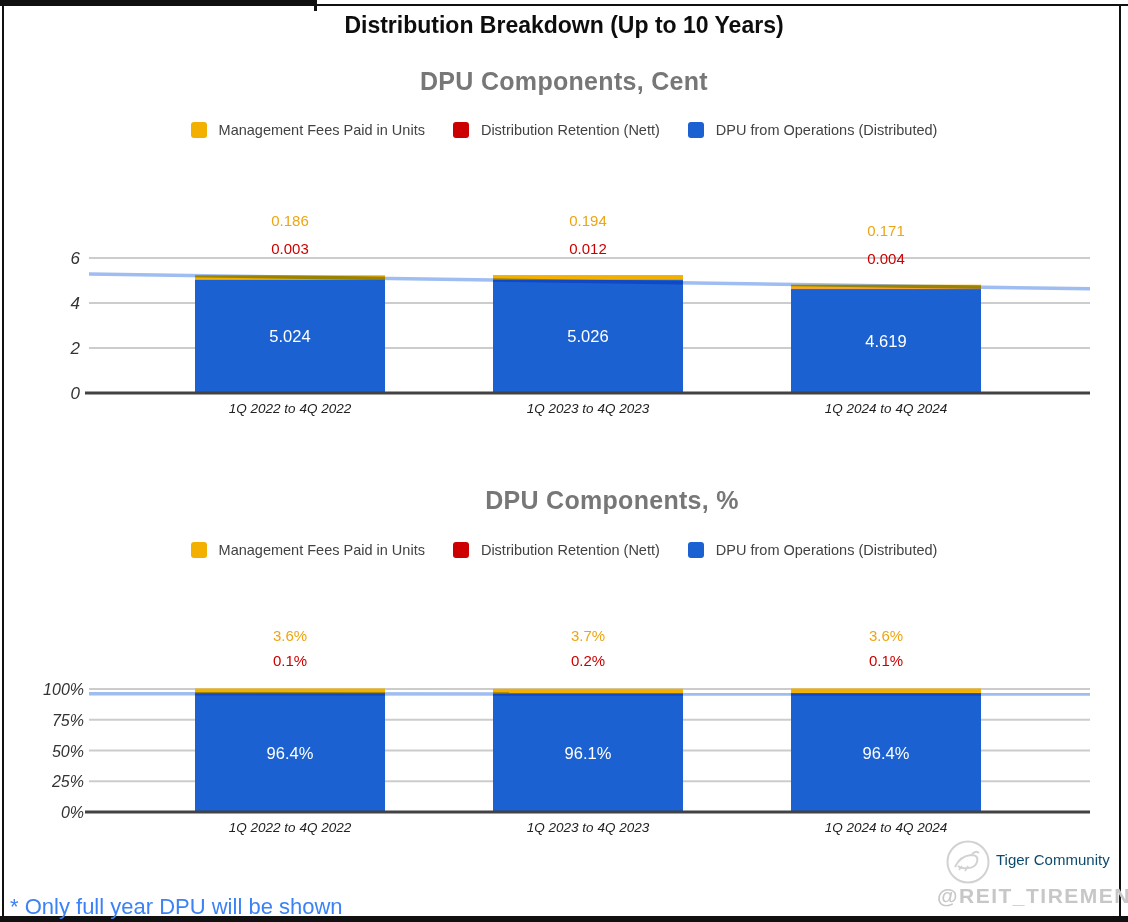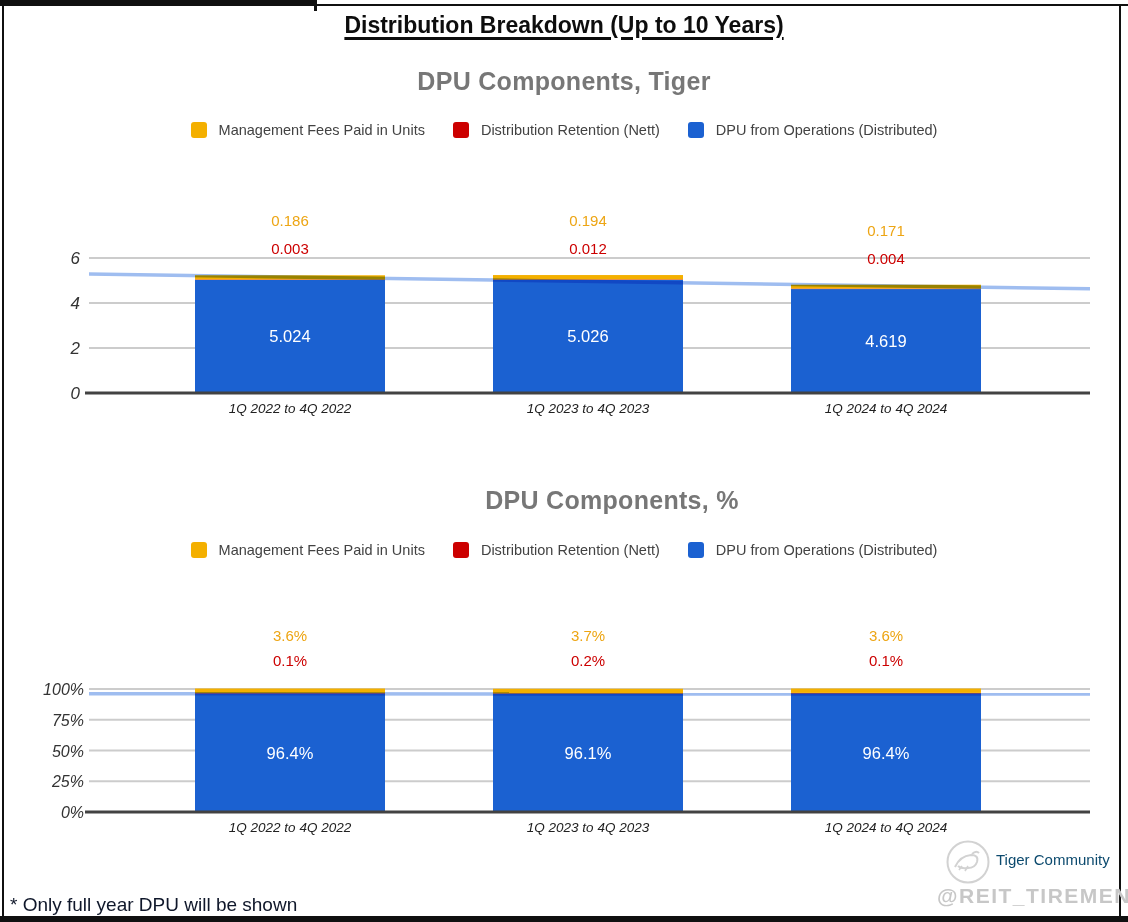--- a/index.html
+++ b/index.html
@@ -1,47 +1,47 @@
 <!DOCTYPE html>
 <html><head>
 <meta charset="utf-8">
 <style>
   html,body{margin:0;padding:0;background:#e8e8e8;}
   .page{position:relative;width:1128px;height:922px;background:#ffffff;overflow:hidden;
         font-family:"Liberation Sans","DejaVu Sans",sans-serif;}
   .abs{position:absolute;}
   .centered{left:0;width:100%;text-align:center;}
   .main-title{top:12px;font-size:23px;font-weight:bold;color:#0d0d0d;}
-  .main-title span{text-decoration:underline;text-decoration-thickness:2.5px;text-underline-offset:4px;}
+  .main-title span{text-decoration-thickness:2.5px;text-underline-offset:4px;}
   .chart-title{font-size:25px;font-weight:bold;color:#777777;letter-spacing:.3px;}
   .legend{left:0;width:100%;display:flex;justify-content:center;align-items:center;column-gap:28px;}
   .legend-item{display:flex;align-items:center;column-gap:12px;}
   .swatch{width:16px;height:16px;border-radius:3px;flex:0 0 auto;}
   .legend-label{font-size:14.5px;color:#424242;}
-  .footnote{left:10px;top:894px;font-size:19px;color:#0f172a;}
+  .footnote{left:10px;top:894px;font-size:22px;color:#3b82f6;}
   .wm-brand{left:996px;top:851px;font-size:15px;color:#0c4a6e;}
   .wm-handle{left:937px;top:884px;font-size:21px;color:#c7c7c7;letter-spacing:1.5px;font-weight:bold;
              text-shadow:0 0 1px #ffffff;}
   .border{background:#101010;}
   svg text{font-family:"Liberation Sans","DejaVu Sans",sans-serif;}
 </style>
 </head>
 <body>
 
 <div class="page">
 
   <div class="abs border" style="left:0;top:0;width:316px;height:3.5px;"></div>
   <div class="abs border" style="left:0;top:3.5px;width:1128px;height:2.5px;"></div>
   <div class="abs border" style="left:314px;top:0;width:2.5px;height:11px;"></div>
   <div class="abs border" style="left:1.5px;top:6px;width:2px;height:916px;"></div>
   <div class="abs border" style="left:1119px;top:6px;width:2.2px;height:916px;"></div>
   <div class="abs border" style="left:0;top:915.5px;width:1128px;height:6.5px;"></div>
 
   <div class="abs centered main-title"><span>Distribution Breakdown (Up to 10 Years)</span></div>
-  <div class="abs centered chart-title" style="top:67px;">DPU Components, Tiger</div>
+  <div class="abs centered chart-title" style="top:67px;">DPU Components, Cent</div>
   <div class="abs centered chart-title" style="top:486px;padding-left:48px;">DPU Components, %</div>
 
   <div class="abs legend" style="top:122px;">
     <div class="legend-item">
       <span class="swatch" style="background: rgb(244, 176, 0);"></span>
       <span class="legend-label">Management Fees Paid in Units</span>
     </div>
     <div class="legend-item">
       <span class="swatch" style="background: rgb(204, 0, 0);"></span>
       <span class="legend-label">Distribution Retention (Nett)</span>

